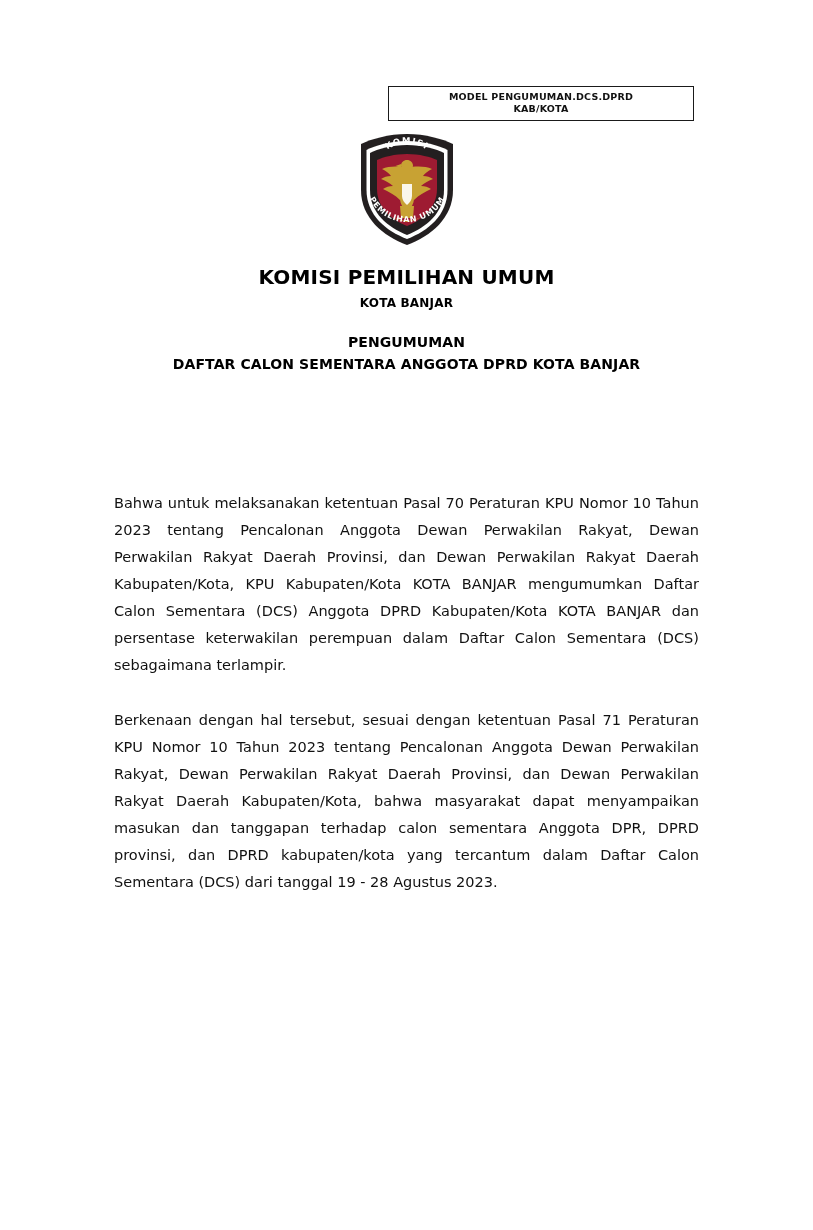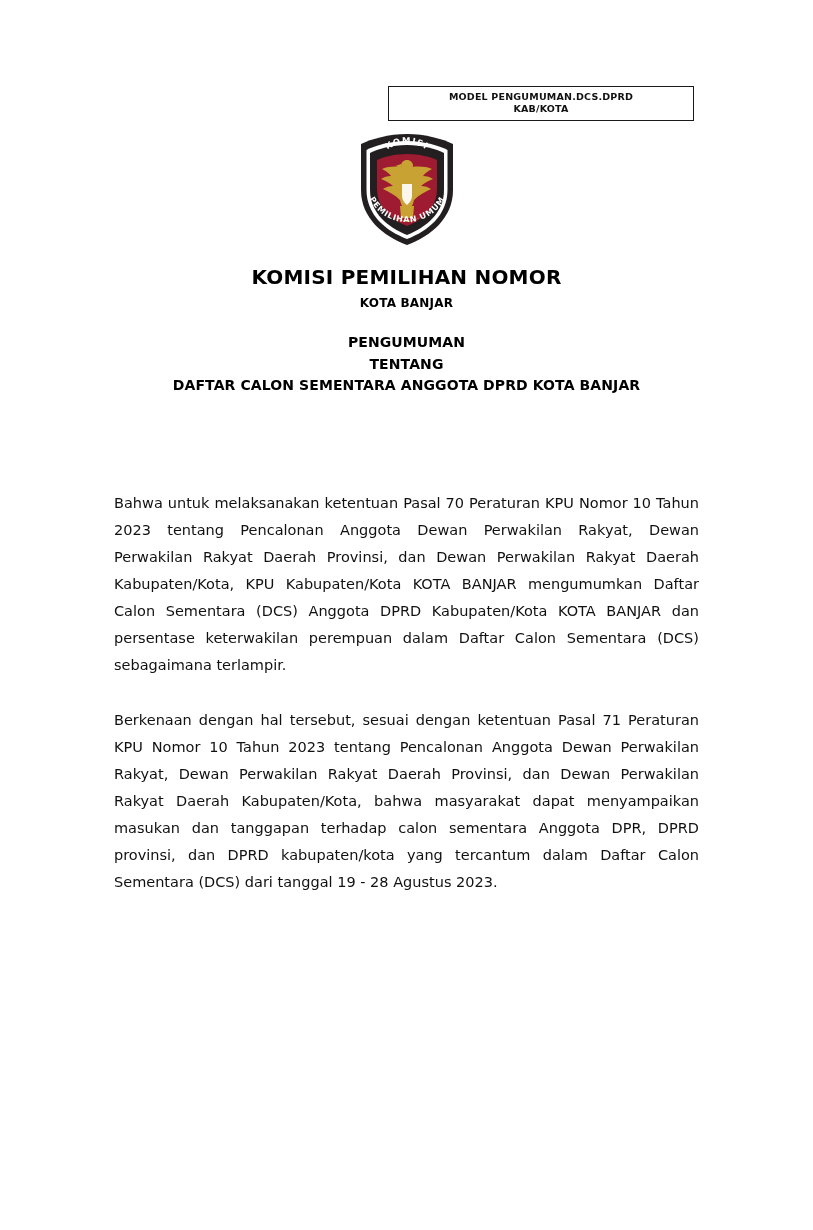--- a/index.html
+++ b/index.html
@@ -158,27 +158,26 @@
 
         <path id="arcBottom" d="M16 66 A42 42 0 0 0 92 66" fill="none"></path>
         <text font-family="DejaVu Sans, sans-serif" font-size="8" font-weight="bold" fill="#ffffff" letter-spacing="0.8">
           <textPath href="#arcBottom" startOffset="50%" text-anchor="middle">PEMILIHAN UMUM</textPath>
         </text>
       </svg>
     </div>
   </div>
 
   <div class="org-title">
-    <div class="l1">KOMISI PEMILIHAN NOMOR</div>
+    <div class="l1">KOMISI PEMILIHAN UMUM</div>
     <div class="l2">KOTA BANJAR</div>
   </div>
 
   <div class="doc-head">
     <div>PENGUMUMAN</div>
-    <div>TENTANG</div>
     <div>DAFTAR CALON SEMENTARA ANGGOTA DPRD KOTA BANJAR</div>
   </div>
 
   <div class="body-text">
     <p>Bahwa untuk melaksanakan ketentuan Pasal 70 Peraturan KPU Nomor 10 Tahun 2023 tentang Pencalonan Anggota Dewan Perwakilan Rakyat, Dewan Perwakilan Rakyat Daerah Provinsi, dan Dewan Perwakilan Rakyat Daerah Kabupaten/Kota, KPU Kabupaten/Kota KOTA BANJAR mengumumkan Daftar Calon Sementara (DCS) Anggota DPRD Kabupaten/Kota  KOTA BANJAR dan persentase keterwakilan perempuan dalam Daftar Calon Sementara (DCS) sebagaimana terlampir.</p>
     <p>Berkenaan dengan hal tersebut, sesuai dengan ketentuan Pasal 71 Peraturan KPU Nomor 10 Tahun 2023 tentang Pencalonan Anggota Dewan Perwakilan Rakyat, Dewan Perwakilan Rakyat Daerah Provinsi, dan Dewan Perwakilan Rakyat Daerah Kabupaten/Kota, bahwa masyarakat dapat menyampaikan masukan dan tanggapan terhadap calon sementara Anggota DPR, DPRD provinsi, dan DPRD kabupaten/kota yang tercantum dalam Daftar Calon Sementara (DCS) dari tanggal 19 - 28 Agustus 2023.</p>
   </div>
 
 </div>
 

